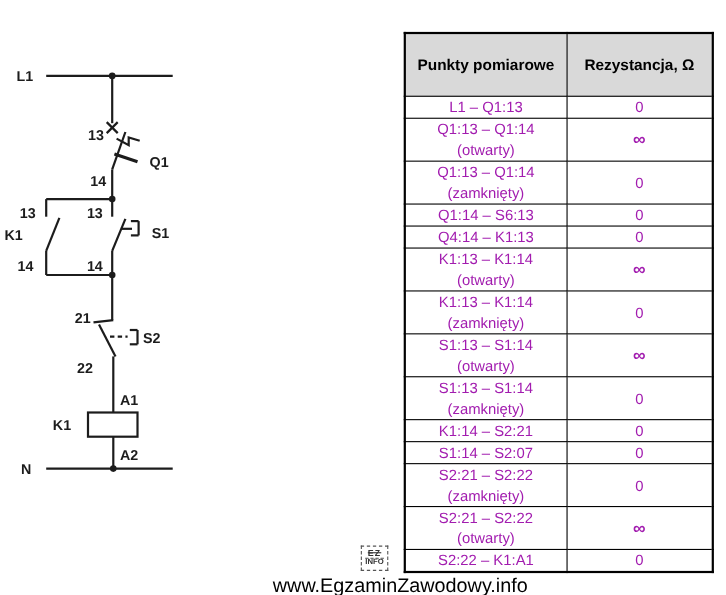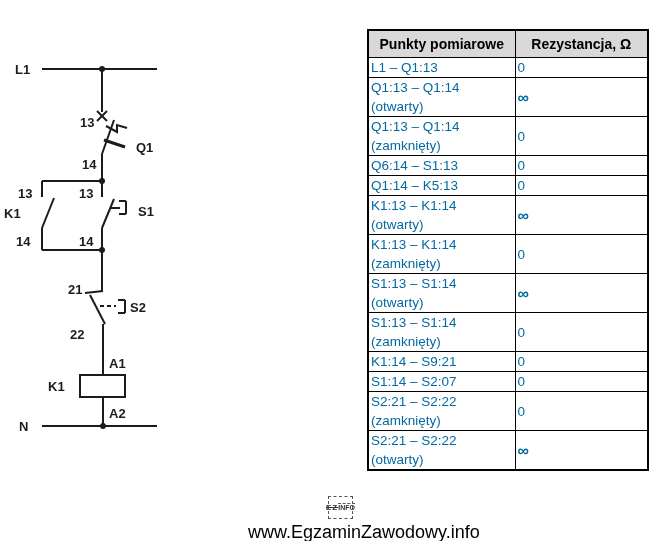--- a/index.html
+++ b/index.html
@@ -25,42 +25,43 @@
     table-layout:fixed;
     width:280px;
     border:2px solid #000;
   }
   #resistance-table th{
     border:1.5px solid #000;
     background:#d9d9d9;
     font-size:14px;
     font-weight:bold;
     height:20px;
-    padding:3px 2px;
+    padding:18px 2px;
     text-align:center;
   }
   #resistance-table td{
     border:1.5px solid #000;
     font-size:13.5px;
     line-height:19px;
     height:19px;
     padding:0 2px;
+    text-align:center;
     vertical-align:middle;
-    color:#0369a1;
+    color:#a21caf;
   }
   #resistance-table td.inf{font-size:16px;font-weight:bold;}
   .col-points{width:147px;}
   .col-res{width:133px;}
   
   #stamp{
     position:absolute;left:328px;top:496px;
     width:25px;height:23px;
     border:1px dashed #555;
     box-sizing:border-box;
-    display:flex;flex-direction:row;align-items:center;justify-content:center;
+    display:flex;flex-direction:column;align-items:center;justify-content:center;
     color:#333;
   }
   #stamp .s1{font-size:8px;font-weight:bold;line-height:8px;text-decoration:line-through;letter-spacing:1px;}
   #stamp .s2{font-size:7px;font-weight:bold;line-height:8px;border-top:1px dashed #555;}
   #site-url{
     position:absolute;left:248px;top:522px;
     width:180px;
     text-align:center;
     font-size:18px;
     color:#000;
@@ -163,27 +164,27 @@
         </tr>
         <tr>
           <td>
             <div>Q1:13 – Q1:14</div>
             <div>(zamknięty)</div>
           </td>
           <td>0</td>
         </tr>
         <tr>
           <td>
-            <div>Q6:14 – S1:13</div>
-          </td>
-          <td>0</td>
-        </tr>
-        <tr>
-          <td>
-            <div>Q1:14 – K5:13</div>
+            <div>Q1:14 – S6:13</div>
+          </td>
+          <td>0</td>
+        </tr>
+        <tr>
+          <td>
+            <div>Q4:14 – K1:13</div>
           </td>
           <td>0</td>
         </tr>
         <tr>
           <td>
             <div>K1:13 – K1:14</div>
             <div>(otwarty)</div>
           </td>
           <td class="inf">∞</td>
         </tr>
@@ -203,21 +204,21 @@
         </tr>
         <tr>
           <td>
             <div>S1:13 – S1:14</div>
             <div>(zamknięty)</div>
           </td>
           <td>0</td>
         </tr>
         <tr>
           <td>
-            <div>K1:14 – S9:21</div>
+            <div>K1:14 – S2:21</div>
           </td>
           <td>0</td>
         </tr>
         <tr>
           <td>
             <div>S1:14 – S2:07</div>
           </td>
           <td>0</td>
         </tr>
         <tr>
@@ -226,20 +227,26 @@
             <div>(zamknięty)</div>
           </td>
           <td>0</td>
         </tr>
         <tr>
           <td>
             <div>S2:21 – S2:22</div>
             <div>(otwarty)</div>
           </td>
           <td class="inf">∞</td>
+        </tr>
+        <tr>
+          <td>
+            <div>S2:22 – K1:A1</div>
+          </td>
+          <td>0</td>
         </tr>
       </tbody>
   </table>
 
   <div id="stamp">
     <div class="s1">EZ</div>
     <div class="s2">INFO</div>
   </div>
   <div id="site-url">www.EgzaminZawodowy.info</div>
 

